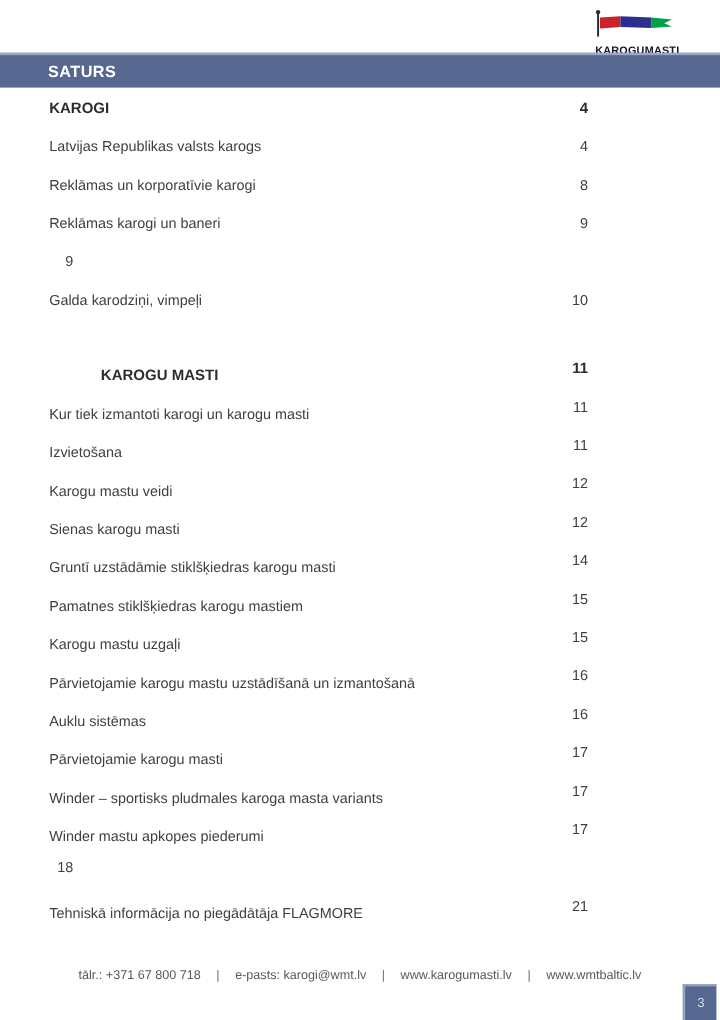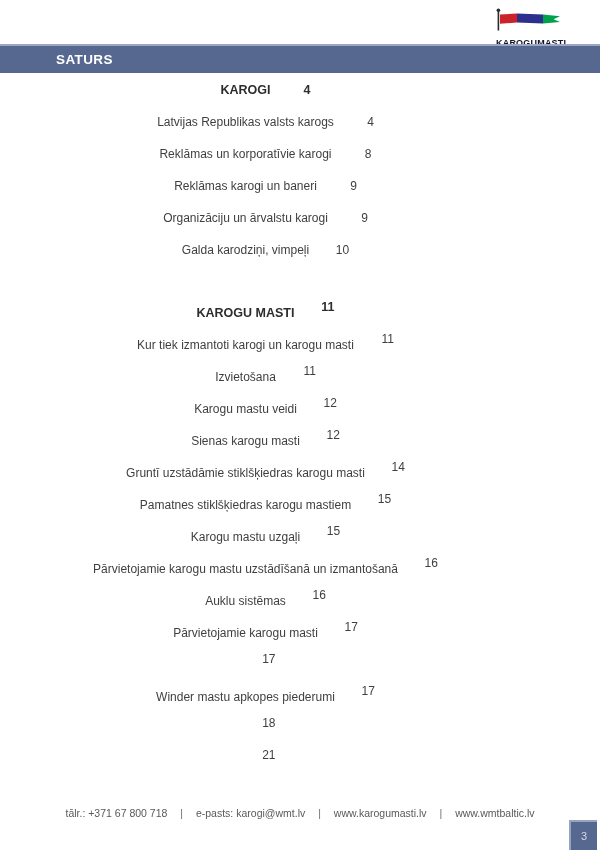--- a/index.html
+++ b/index.html
@@ -23,36 +23,36 @@
     padding-bottom:1px;
     margin-top:-2px;
   }
 
   
   .header-bar {
     position:absolute; top:44px; left:0;
     width:600px; height:29px;
     background:#566890;
     border-top:2px solid #9aa6c2;
-    display:flex; align-items:center;padding-left:16px;
+    display:flex; align-items:center;
   }
   .header-title {
     color:#ffffff; font-weight:bold; font-size:13.5px;
     letter-spacing:.4px; margin-left:40px;
   }
 
   
   .toc { position:absolute; top:74px; left:41px; width:449px; }
   .toc-row {
     height:32px;
-    display:flex; justify-content:center; align-items:center;
+    display:flex; justify-content:space-between; align-items:center;
     font-size:12px; color:#3f3f3f;gap:20px;
   }
   .toc-row.section-header { font-weight:bold; font-size:12.5px; color:#2d2d2d; }
-  .toc-section-2 { margin-top:31px; }
+  .toc-section-2 { margin-top:31px;margin-left:43px; }
   .pg { min-width:20px; text-align:right; }
   .raise { position:relative; top:-6px; }
 
   
   .footer {
     position:absolute; top:807px; left:0; width:600px;
     text-align:center; font-size:10.5px; color:#595959;
   }
   .footer .sep { margin:0 10px; color:#6f6f6f; }
 
@@ -96,21 +96,20 @@
   </div>
   <div class="toc-row">
     <span>Reklāmas un korporatīvie karogi</span>
     <span class="pg">8</span>
   </div>
   <div class="toc-row">
     <span>Reklāmas karogi un baneri</span>
     <span class="pg">9</span>
   </div>
   <div class="toc-row">
-    <span>Organizāciju un ārvalstu karogi</span>
     <span class="pg">9</span>
   </div>
   <div class="toc-row">
     <span>Galda karodziņi, vimpeļi</span>
     <span class="pg">10</span>
   </div>
 
   <div class="toc-row section-header toc-section-2">
     <span>KAROGU MASTI</span>
     <span class="pg raise">11</span>
@@ -149,30 +148,32 @@
   </div>
   <div class="toc-row">
     <span>Auklu sistēmas</span>
     <span class="pg raise">16</span>
   </div>
   <div class="toc-row">
     <span>Pārvietojamie karogu masti</span>
     <span class="pg raise">17</span>
   </div>
   <div class="toc-row">
+    <span>Winder – sportisks pludmales karoga masta variants</span>
     <span class="pg raise">17</span>
   </div>
   <div class="toc-row">
     <span>Winder mastu apkopes piederumi</span>
     <span class="pg raise">17</span>
   </div>
   <div class="toc-row">
     <span class="pg raise">18</span>
   </div>
   <div class="toc-row">
+    <span>Tehniskā informācija no piegādātāja FLAGMORE</span>
     <span class="pg raise">21</span>
   </div>
 
 </div>
 
 <div class="footer">
   <span>tālr.: +371 67 800 718</span>
   <span class="sep">|</span>
   <span>e-pasts: karogi@wmt.lv</span>
   <span class="sep">|</span>

